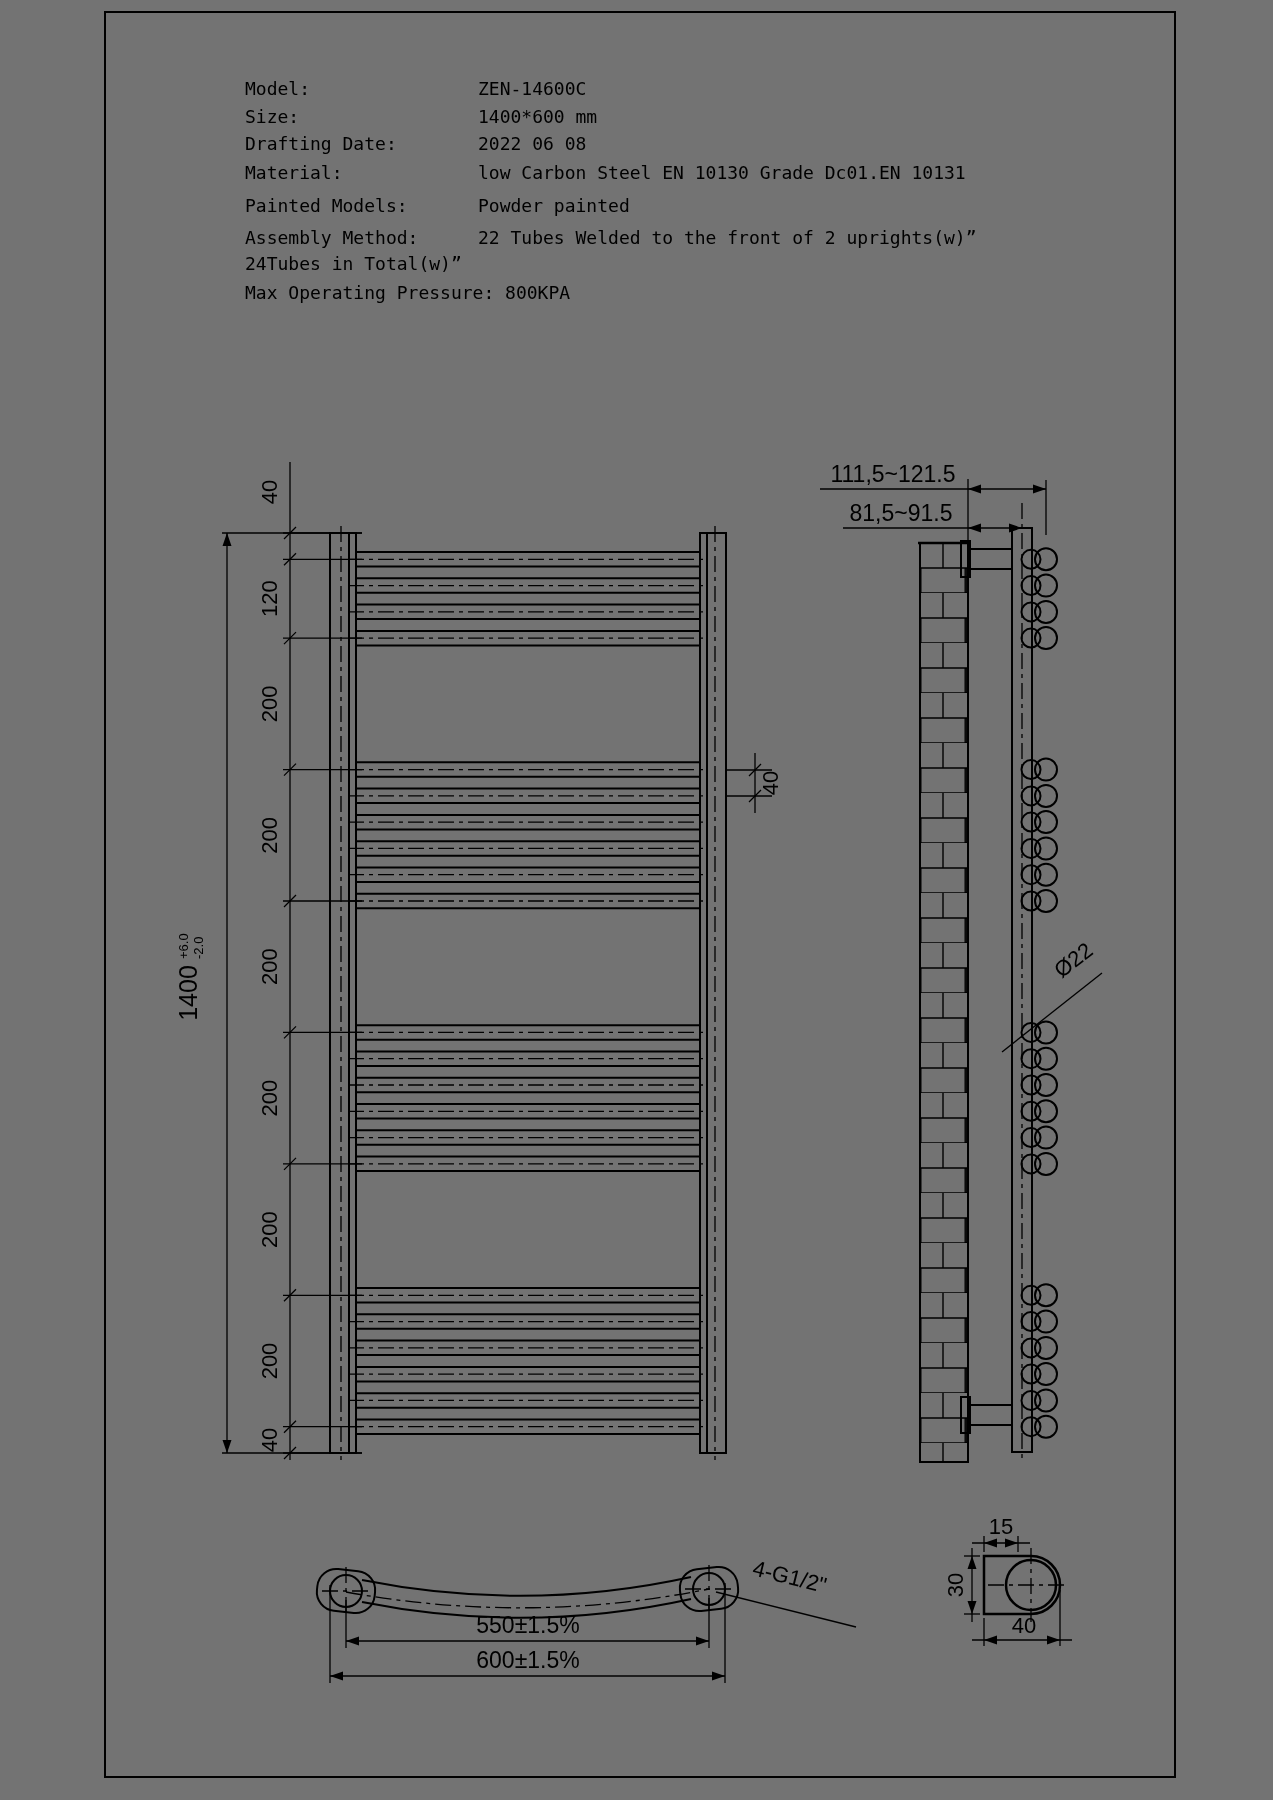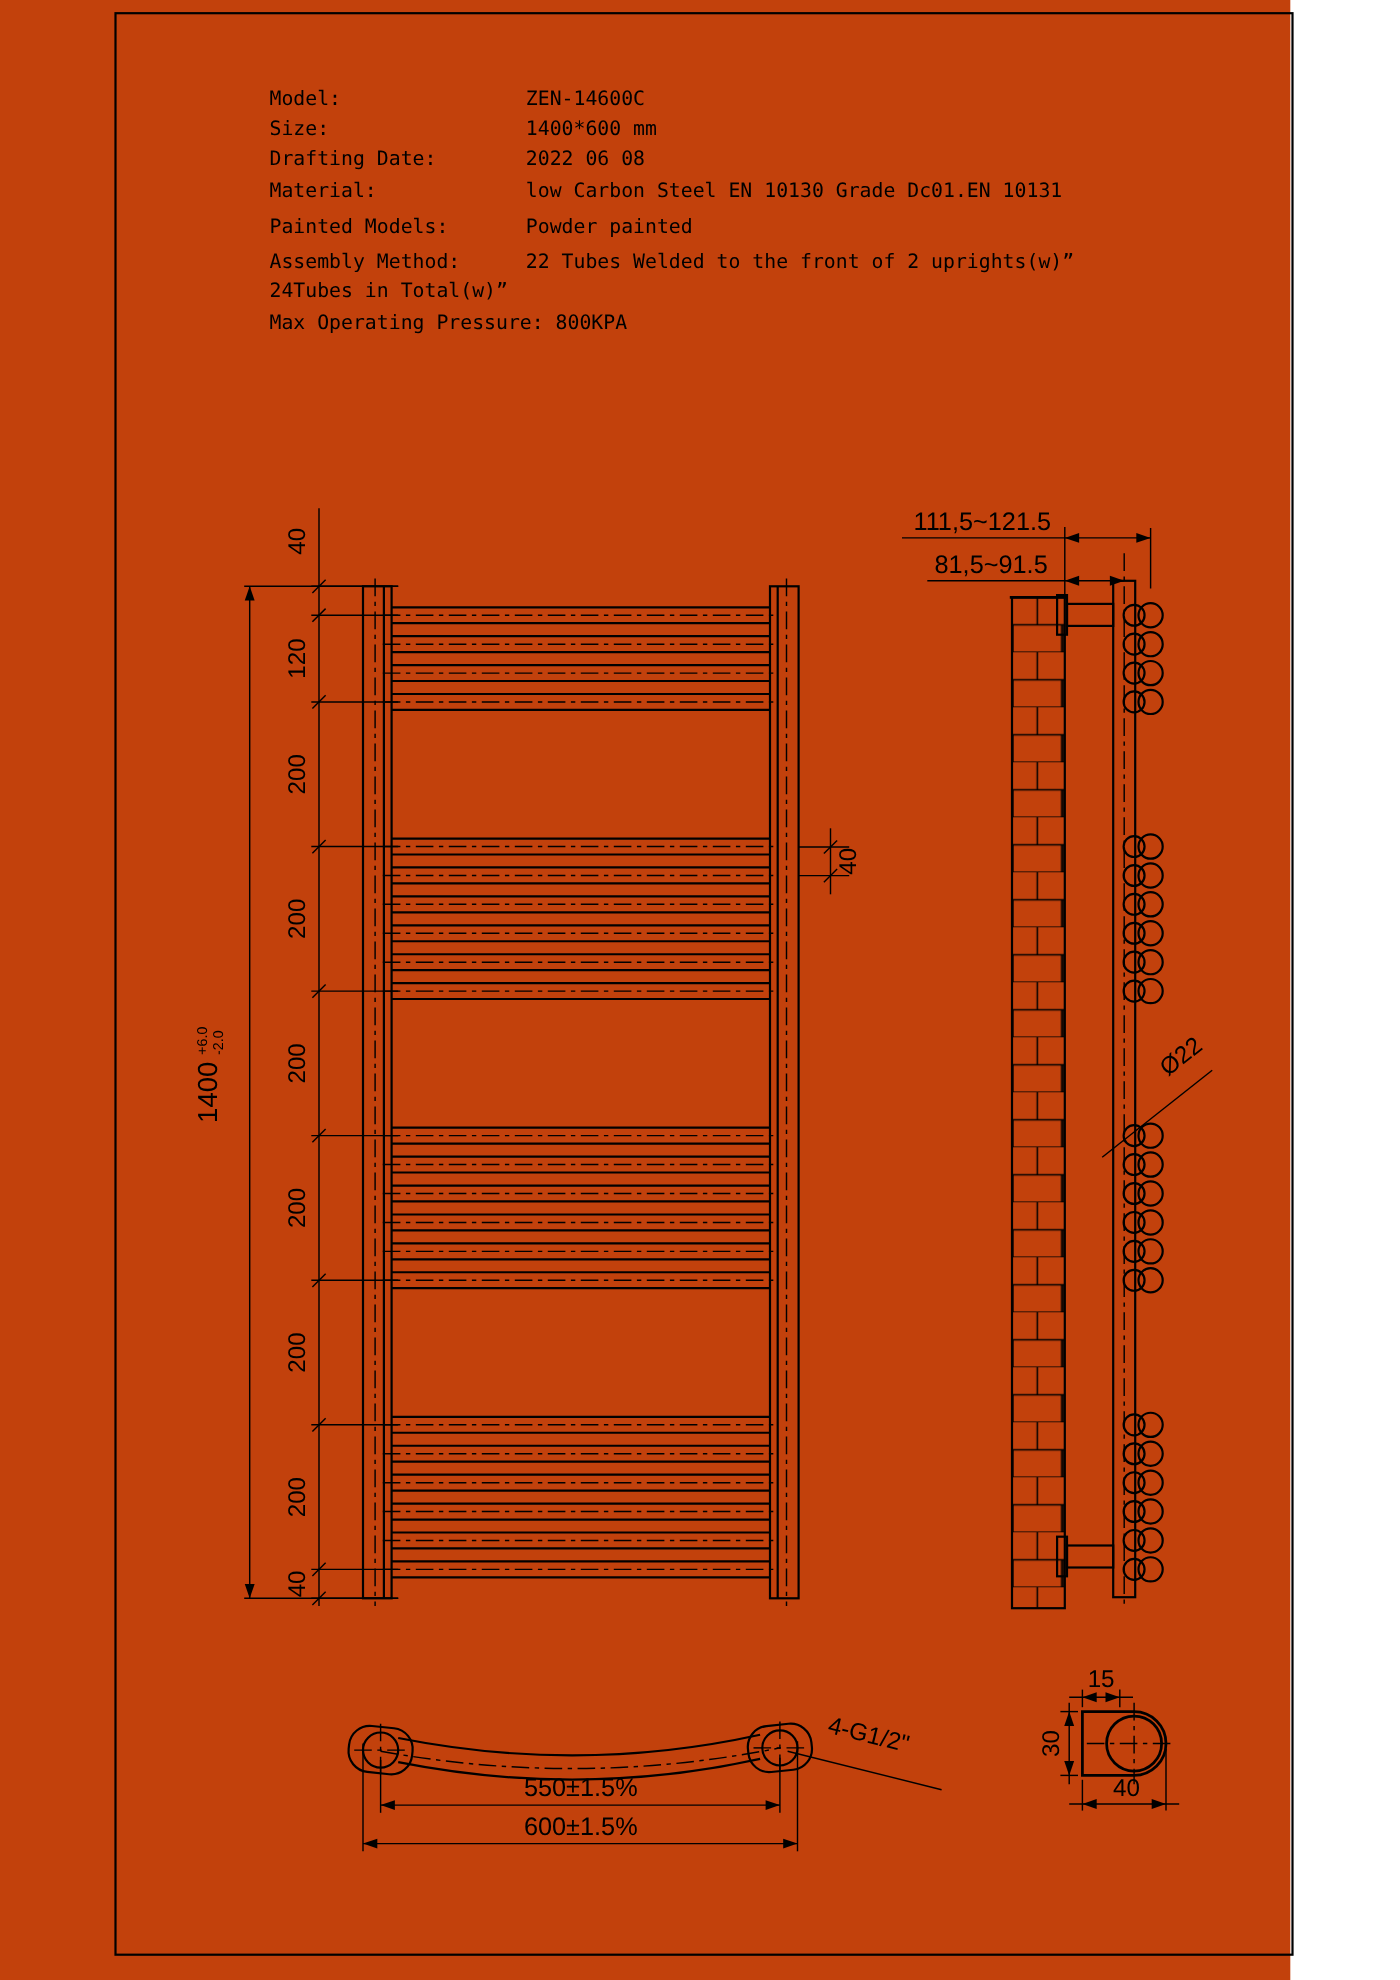--- a/index.html
+++ b/index.html
@@ -1,16 +1,16 @@
 <!DOCTYPE html>
 <html><head>
 <meta charset="utf-8">
 <style>
   html,body{margin:0;padding:0;background:#fff;}
-  .page{position:relative;width:1173px;height:1800px;background:#c2410c;font-family:"Liberation Sans",sans-serif;}
+  .page{position:relative;width:1273px;height:1800px;background:#737373;font-family:"Liberation Sans",sans-serif;}
   svg text{fill:#000;}
   .t-info{font-family:"DejaVu Sans Mono",monospace;font-size:18px;}
   .t-dim{font-family:"Liberation Sans",sans-serif;font-size:22px;}
   .t-dim-lg{font-family:"Liberation Sans",sans-serif;font-size:23px;}
   .t-tol{font-family:"Liberation Sans",sans-serif;font-size:13px;}
   .s2{stroke:#000;stroke-width:2;fill:none;}
   .s25{stroke:#000;stroke-width:2.5;fill:none;}
   .dim{stroke:#000;stroke-width:1.3;fill:none;}
   .cl{stroke:#000;stroke-width:1.3;fill:none;stroke-dasharray:16 5 4 5;}
   .ar{fill:#000;stroke:none;}

